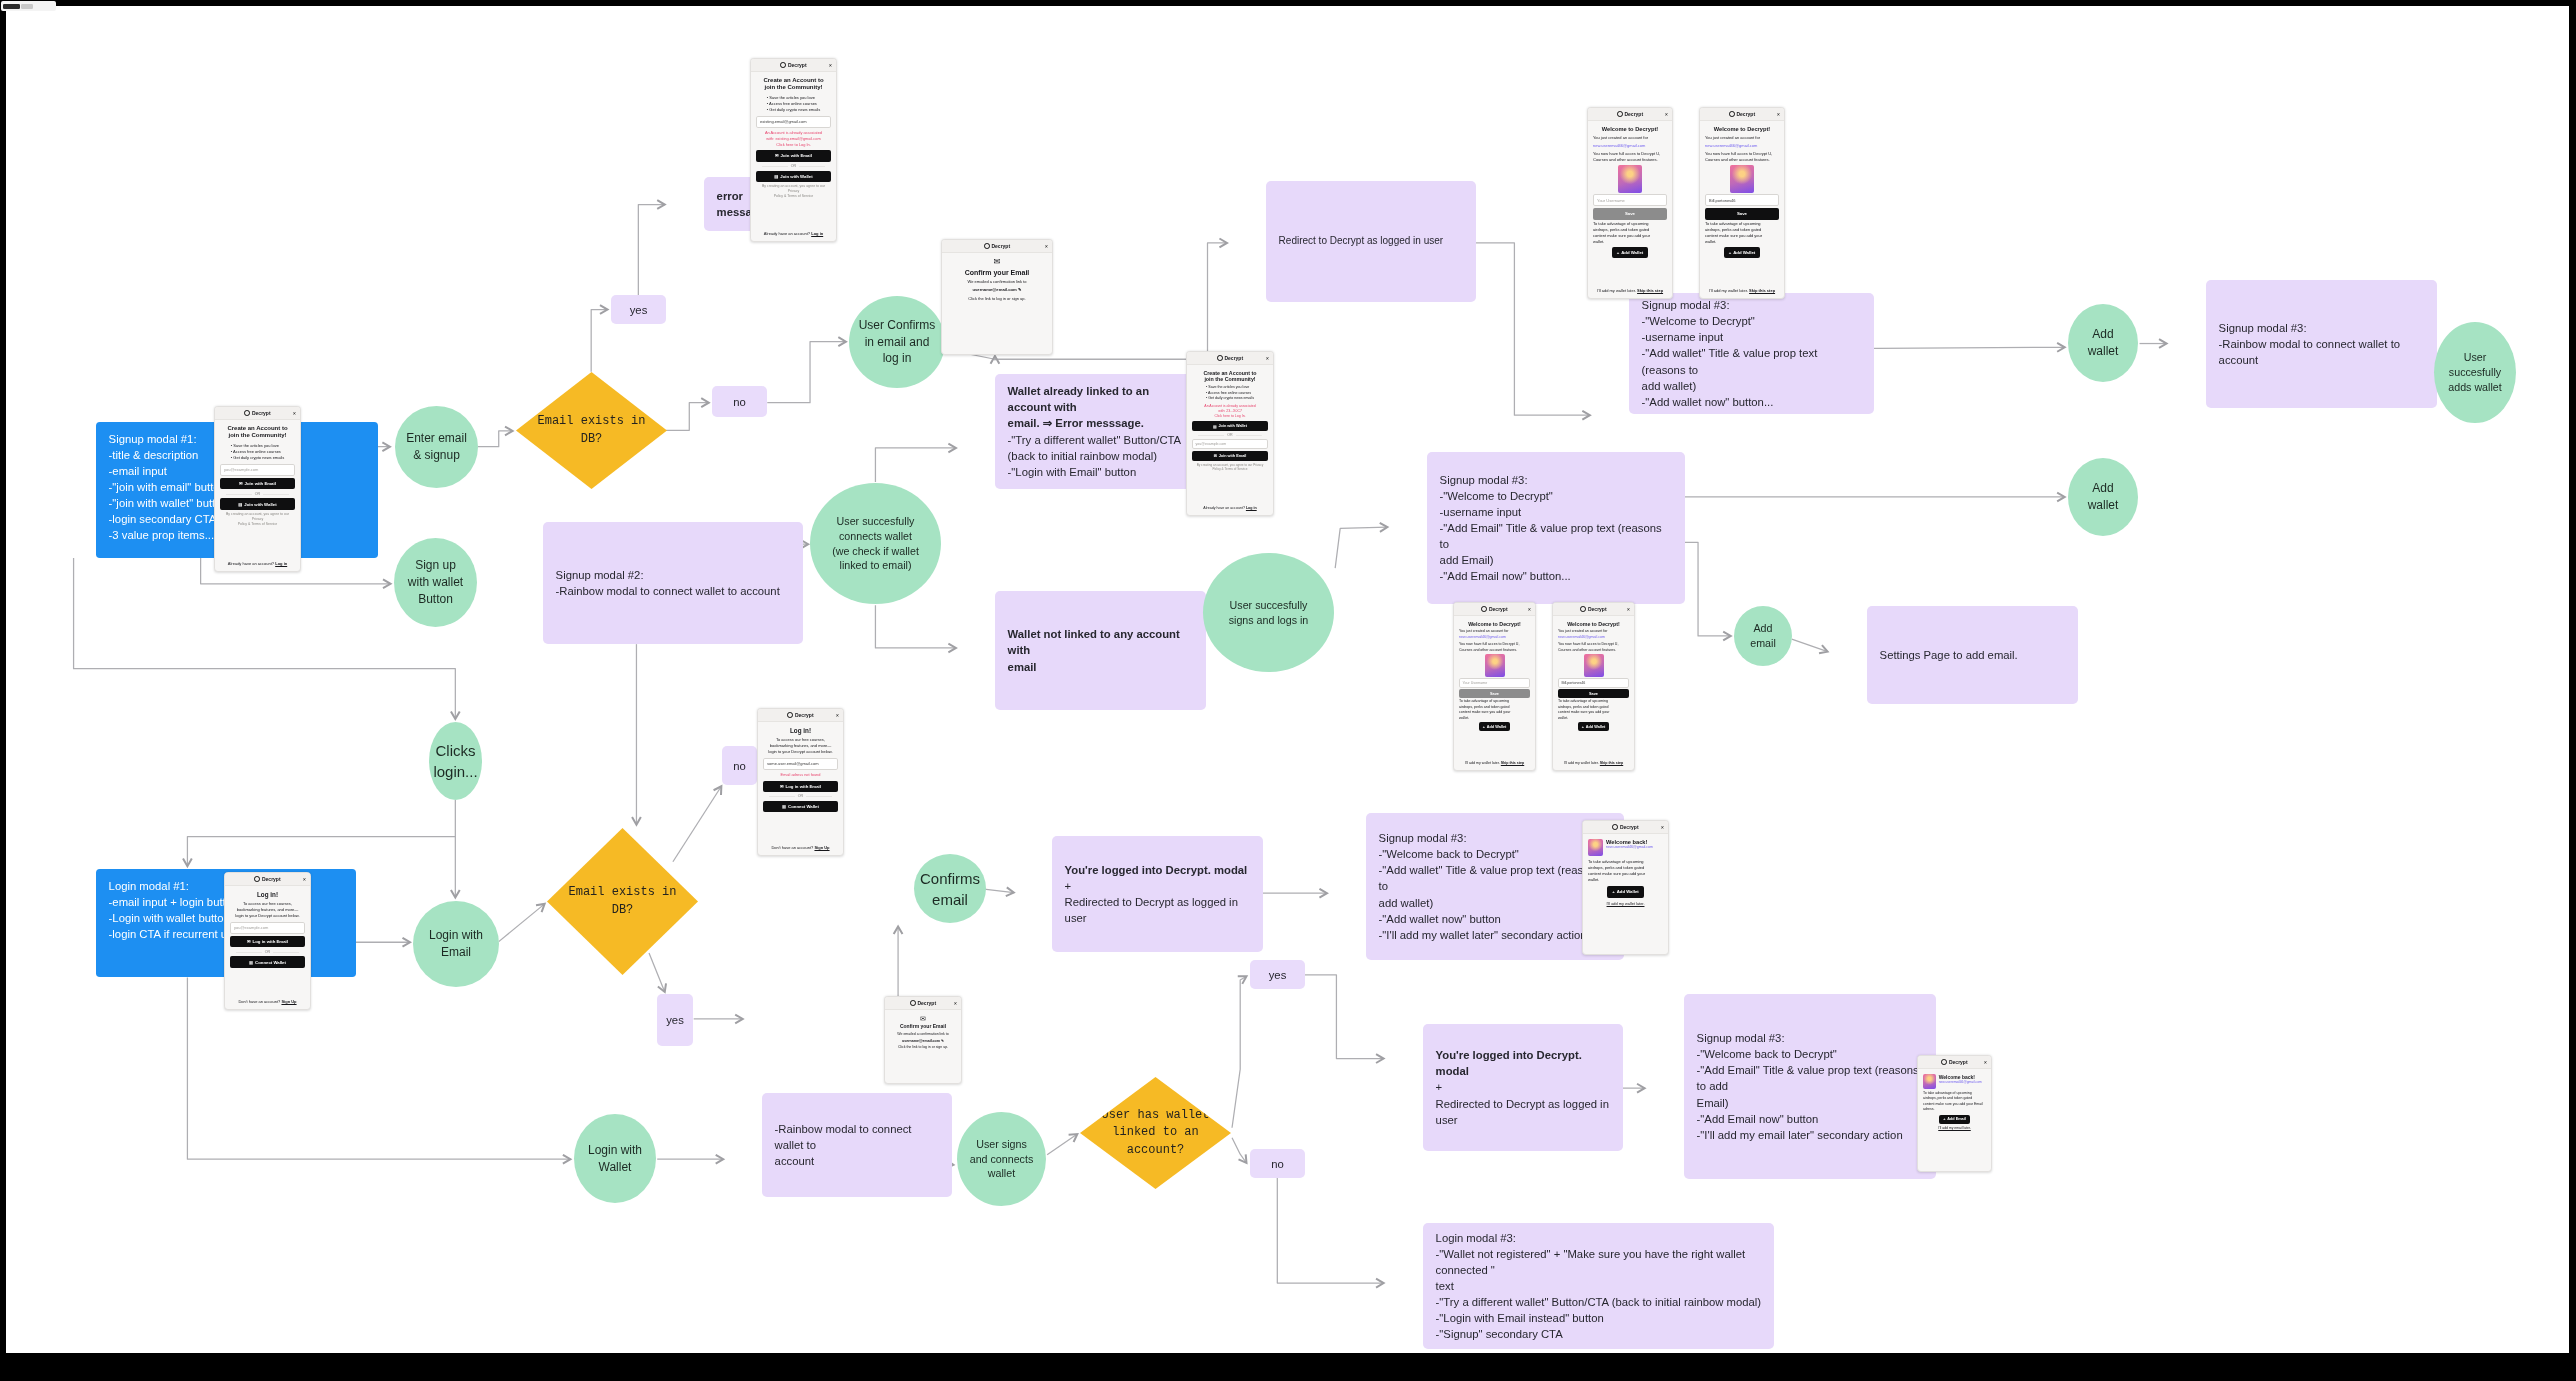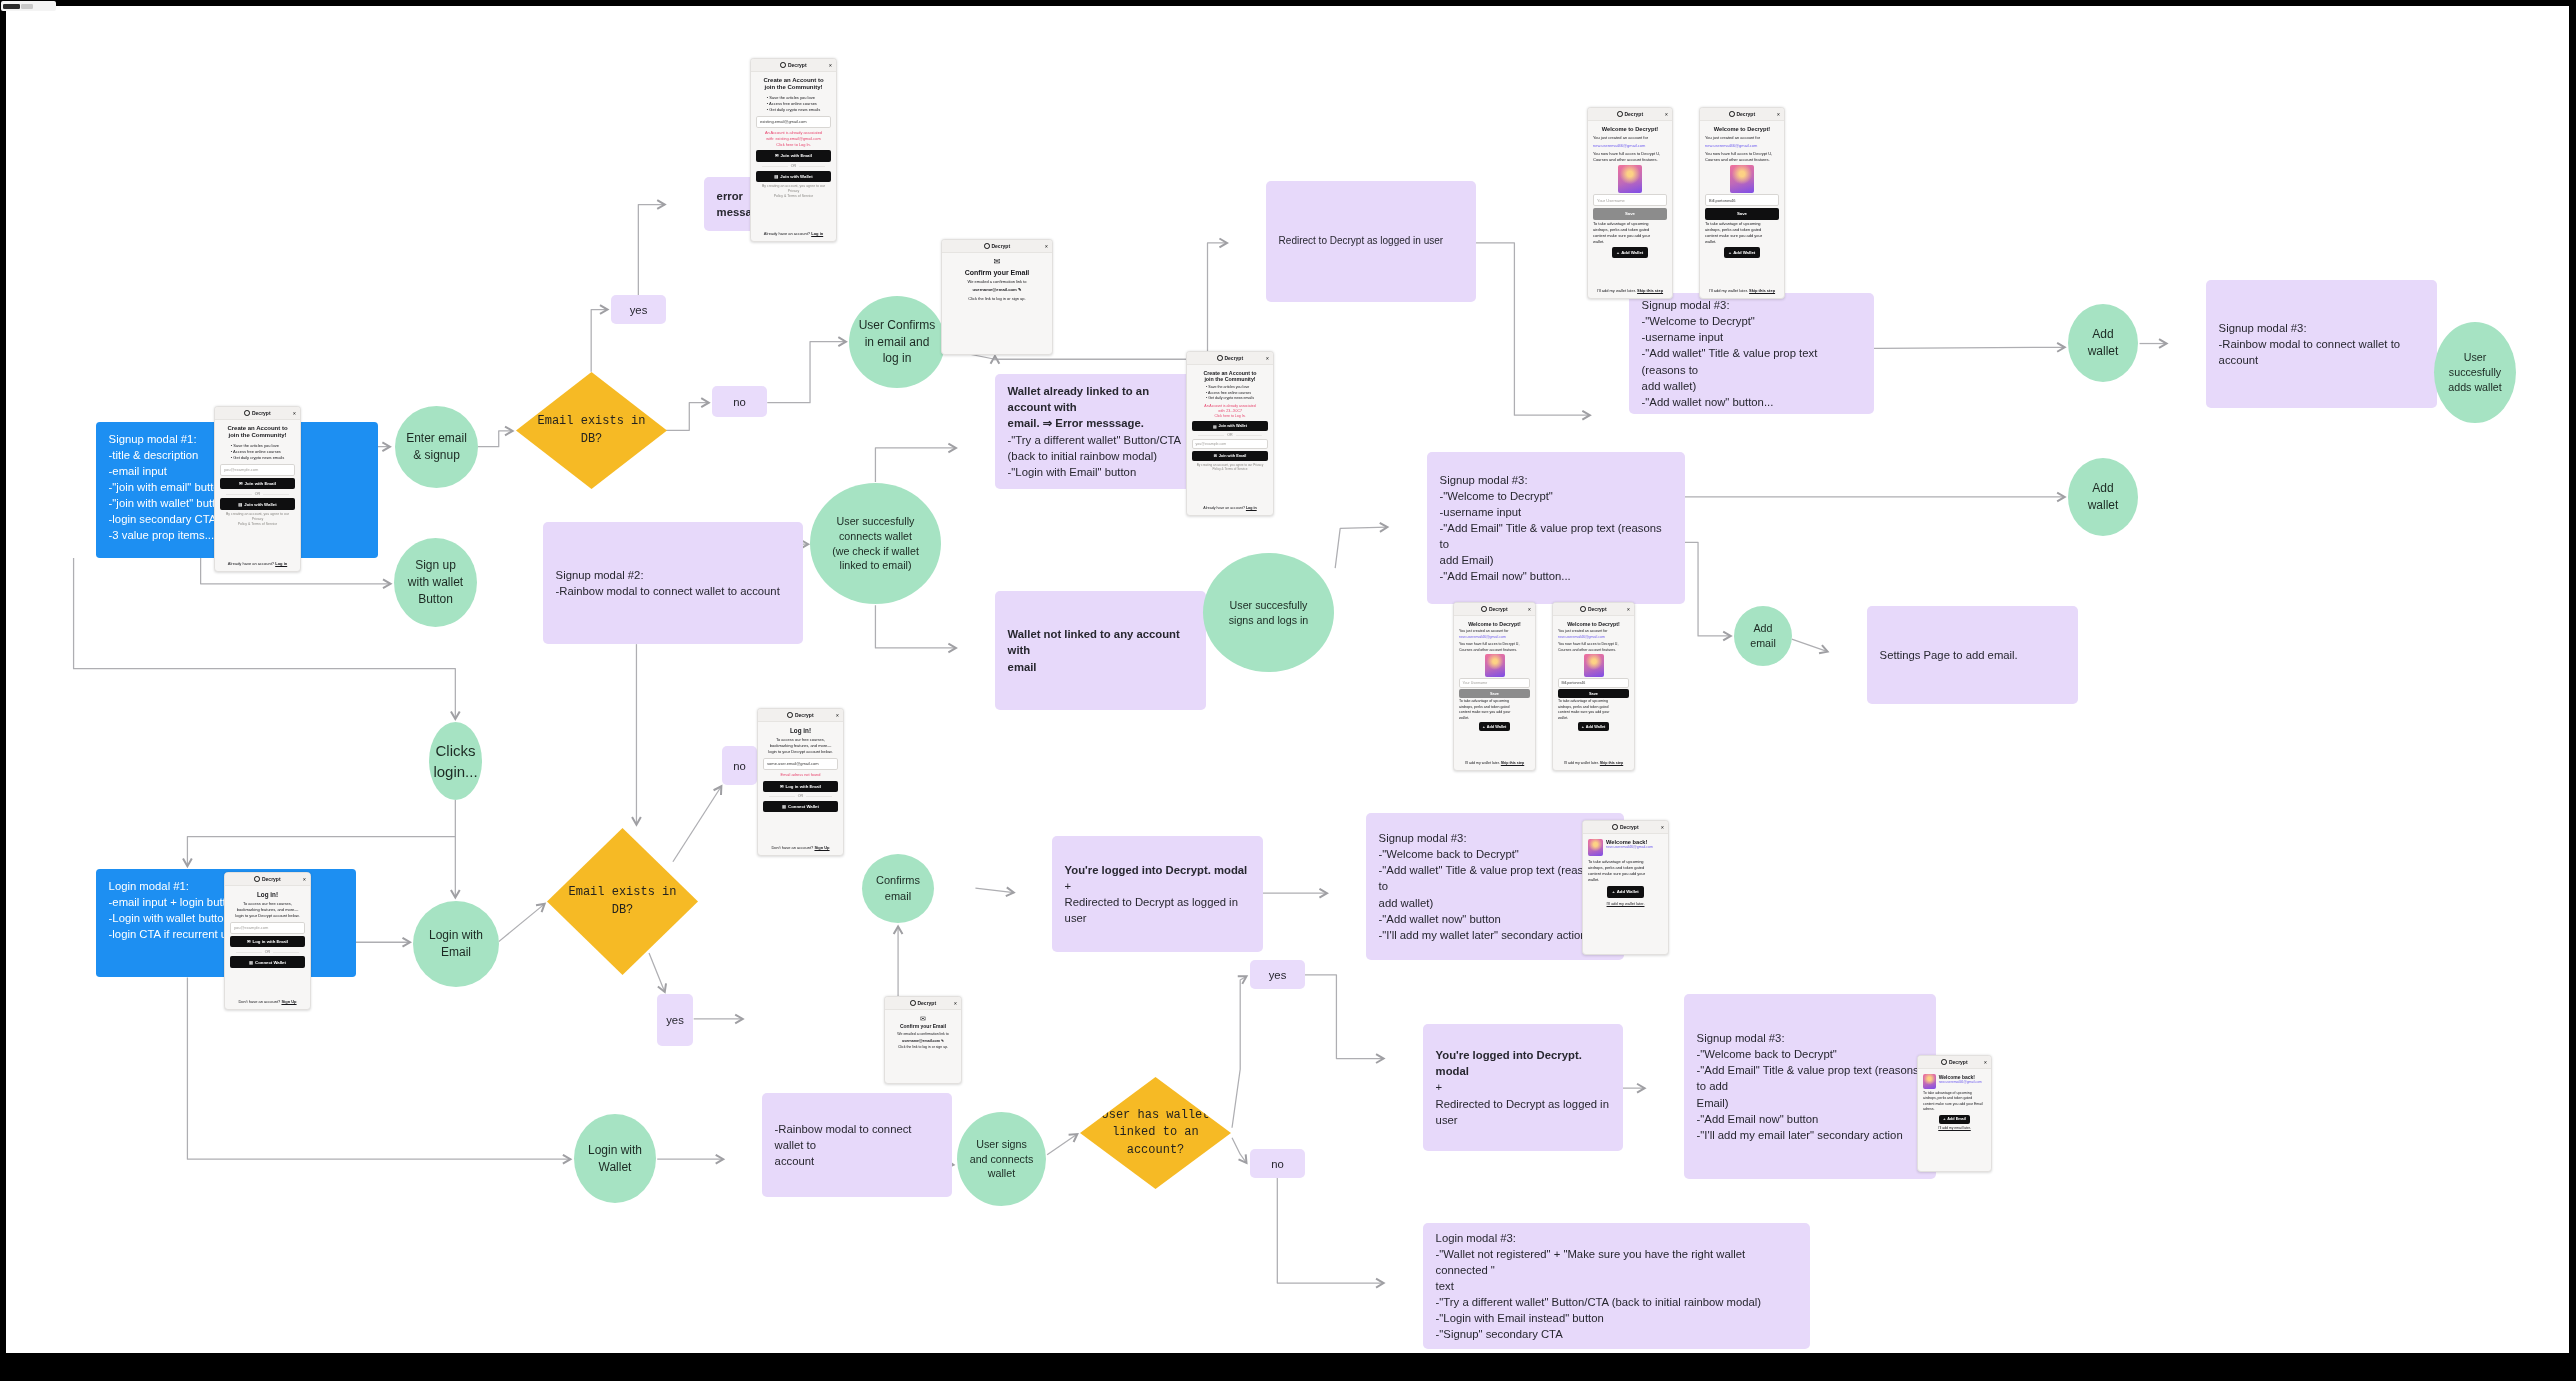--- a/index.html
+++ b/index.html
@@ -184,21 +184,21 @@
     <span class="bld">You're logged into Decrypt. modal</span>
     <span>+</span>
     <span>Redirected to Decrypt as logged in user</span>
   </div>
   <div class="note" style="left:1648px;top:994px;width:252px;height:185px">Signup modal #3:
 -"Welcome back to Decrypt"
 -"Add Email" Title &amp; value prop text (reasons to add
 Email)
 -"Add Email now" button
 -"I'll add my email later" secondary action</div>
-  <div class="note" style="left:1387px;top:1223px;width:387px;height:126px">Login modal #3:
+  <div class="note" style="left:1387px;top:1223px;width:351px;height:126px">Login modal #3:
 -"Wallet not registered" + "Make sure you have the right wallet connected "
 text
 -"Try a different wallet" Button/CTA (back to initial rainbow modal)
 -"Login with Email instead" button
 -"Signup" secondary CTA</div>
   <div class="note" style="left:726px;top:1093px;width:190px;height:104px">-Rainbow modal to connect wallet to
 account</div>
 
   <div class="lbl" style="left:611px;top:295px;width:55px;height:29px">yes</div>
   <div class="lbl" style="left:712px;top:386px;width:55px;height:31px">no</div>
@@ -227,21 +227,21 @@
   <div class="circ f17" style="left:810px;top:483px;width:131px;height:121px">User succesfully
 connects wallet
 (we check if wallet
 linked to email)</div>
   <div class="circ f17" style="left:1203px;top:553px;width:131px;height:119px">User succesfully
 signs and logs in</div>
   <div class="circ" style="left:1734px;top:606px;width:58px;height:60px;font-size:10.7px">Add
 email</div>
   <div class="circ" style="left:413px;top:901px;width:86px;height:86px">Login with
 Email</div>
-  <div class="circ" style="left:862px;top:854px;width:72px;height:69px;font-size:11px">Confirms
+  <div class="circ" style="left:914px;top:854px;width:72px;height:69px;font-size:15px">Confirms
 email</div>
   <div class="circ" style="left:574px;top:1114px;width:82px;height:89px">Login with
 Wallet</div>
   <div class="circ f17" style="left:957px;top:1112px;width:89px;height:94px">User signs
 and connects
 wallet</div>
 
   <div class="diam" style="left:516px;top:372px;width:151px;height:117px">Email exists in
 DB?</div>
   <div class="diam" style="left:547px;top:828px;width:151px;height:147px">Email exists in

